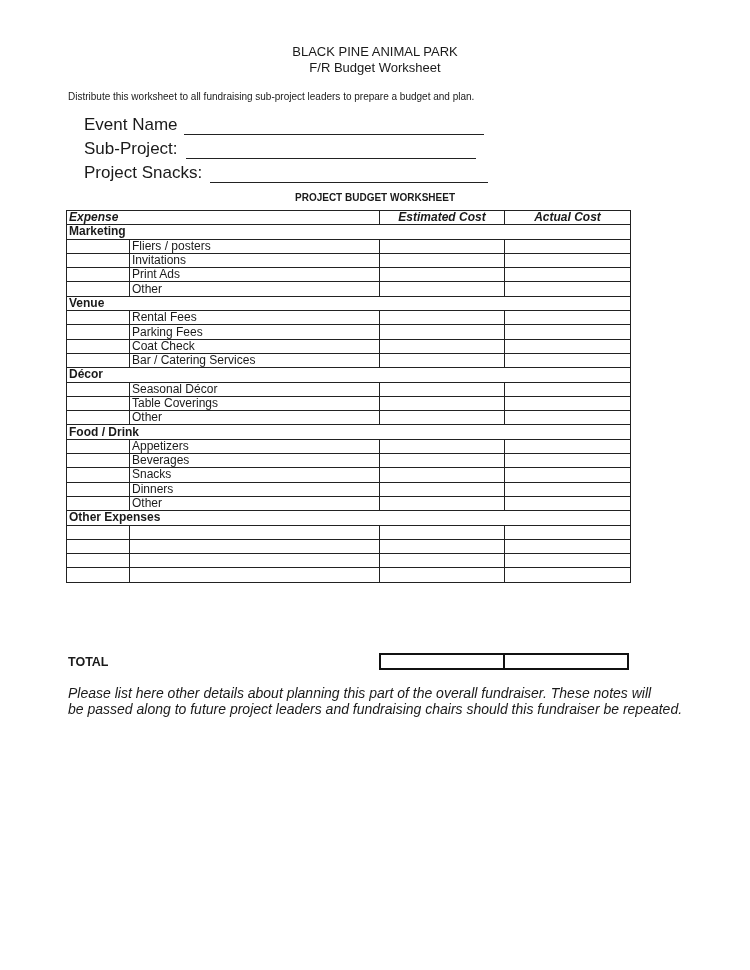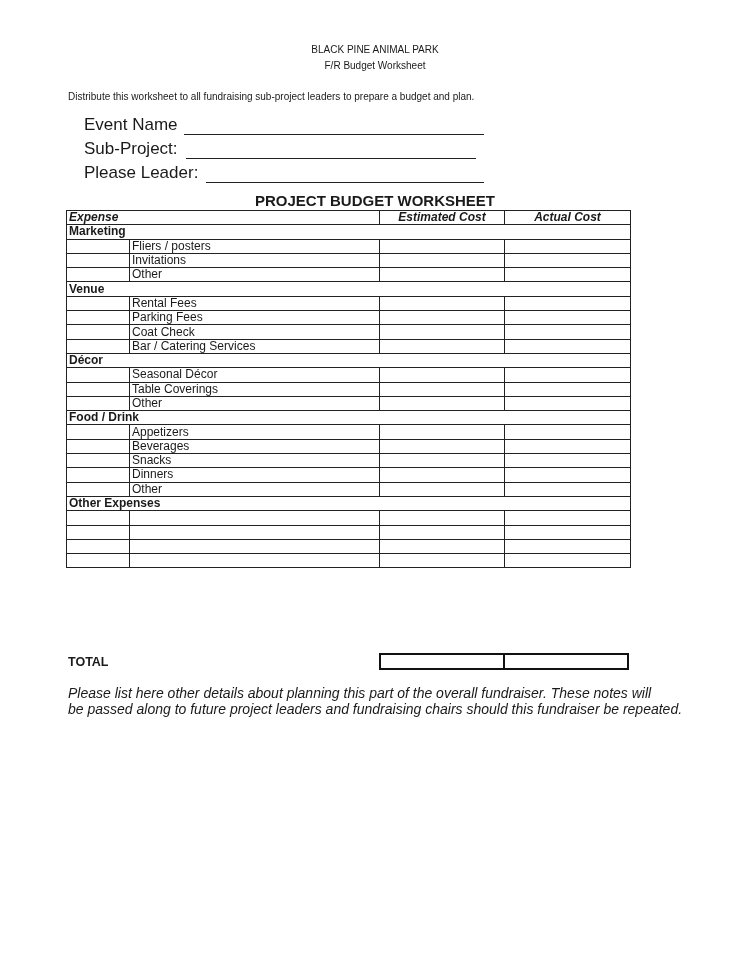--- a/index.html
+++ b/index.html
@@ -1,24 +1,24 @@
 <!DOCTYPE html>
 <html><head>
 <meta charset="utf-8">
 <style>
   html, body { margin:0; padding:0; background:#ffffff; }
   body { width:750px; height:970px; position:relative; overflow:hidden; font-family:"Liberation Sans", sans-serif; color:#1a1a1a; }
   .abs { position:absolute; }
-  .title1, .title2 { left:0; width:750px; text-align:center; font-size:10px; }
+  .title1, .title2 { left:0; width:750px; text-align:center; font-size:13px; }
   .title1 { top:44px; }
   .title2 { top:60px; }
   .intro { left:68px; top:91px; font-size:10px; }
   .field { left:84px; font-size:17px; display:flex; align-items:flex-end;justify-content:space-between; }
   .field .line { border-bottom:1px solid #222; height:12px; margin-left:6px; }
-  .heading { left:0; width:750px; text-align:center; top:192px; font-size:15px; font-weight:bold; }
+  .heading { left:0; width:750px; text-align:center; top:192px; font-size:10px; font-weight:bold; }
   table.budget { position:absolute; left:66px; top:210px; border-collapse:collapse; width:564px; table-layout:fixed;padding-left:16px; }
   table.budget td { border:1.3px solid #222; height:13.3px; padding:0 2px; font-size:12px; line-height:13px; white-space:nowrap; overflow:hidden; }
   table.budget tr.hdr td { font-weight:bold; font-style:italic; }
   table.budget tr.hdr td.c { text-align:center; }
   table.budget tr.cat td { font-weight:bold; }
   .total-label { left:68px; top:655px; font-size:12.5px; font-weight:bold; }
   .total-box { left:379px; top:653px; width:250px; height:17px; border:2px solid #111; display:flex; box-sizing:border-box; }
   .total-box div { flex:1; }
   .total-box div + div { border-left:2px solid #111; }
   .notes { left:68px; top:686px; font-size:14px; font-style:italic; line-height:15.5px; width:640px; }
@@ -34,21 +34,21 @@
 
 <div class="abs field" style="top:115px;">
   <span>Event Name</span>
   <span class="line" style="width:300px;"></span>
 </div>
 <div class="abs field" style="top:139px;">
   <span>Sub-Project:</span>
   <span class="line" style="width:290px;margin-left:8px;"></span>
 </div>
 <div class="abs field" style="top:163px;">
-  <span>Please Leader:</span>
+  <span>Project Snacks:</span>
   <span class="line" style="width:278px;margin-left:8px;"></span>
 </div>
 
 <div class="abs heading">PROJECT BUDGET WORKSHEET</div>
 
 <table class="budget">
   <colgroup>
     <col style="width:63px">
       <col style="width:250px">
       <col style="width:125px">
@@ -70,20 +70,26 @@
         <td></td>
       </tr>
       <tr>
         <td></td>
         <td>Invitations</td>
         <td></td>
         <td></td>
       </tr>
       <tr>
         <td></td>
+        <td>Print Ads</td>
+        <td></td>
+        <td></td>
+      </tr>
+      <tr>
+        <td></td>
         <td>Other</td>
         <td></td>
         <td></td>
       </tr>
       <tr class="cat">
         <td colspan="4">Venue</td>
       </tr>
       <tr>
         <td></td>
         <td>Rental Fees</td>

